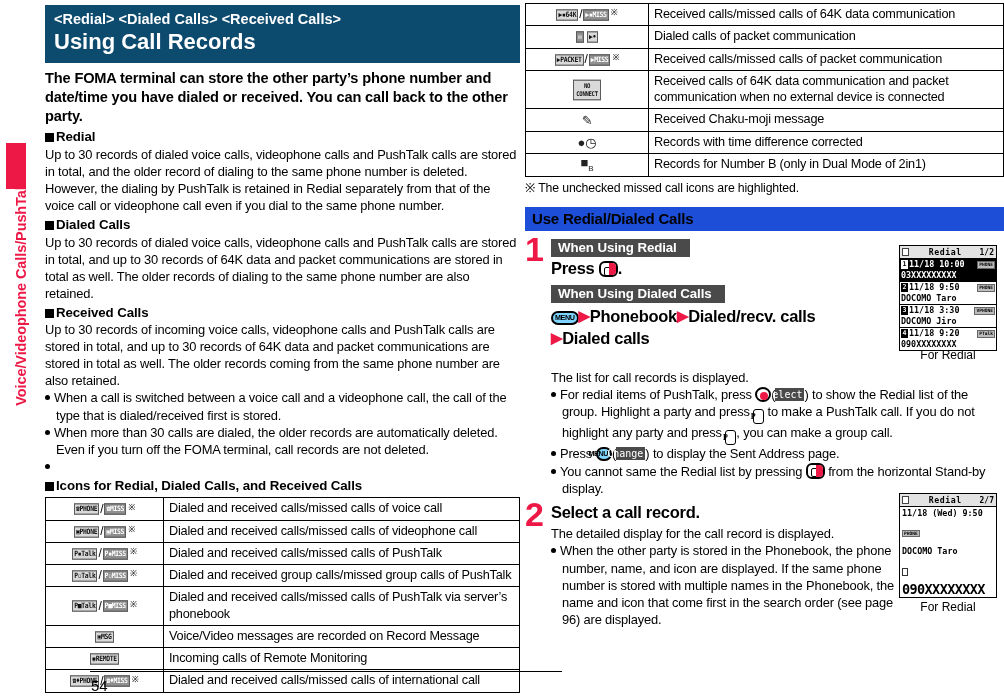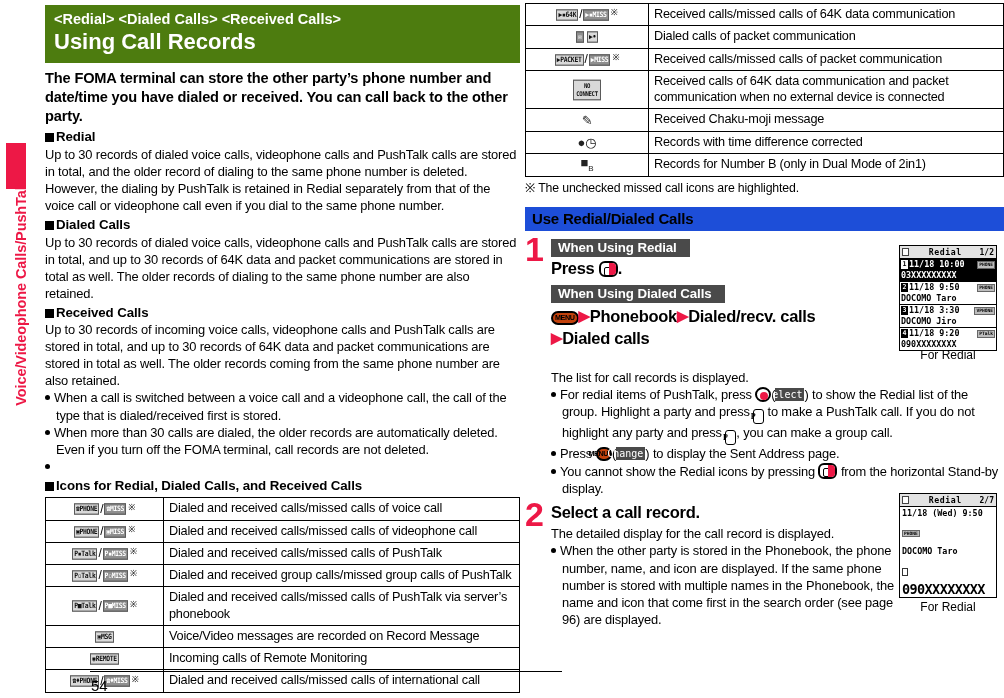--- a/index.html
+++ b/index.html
@@ -32,21 +32,21 @@
     text-align:center;
     white-space:nowrap;
   }
 
   
   #col-left { position:absolute; left:45px; top:0; width:475px; height:698px; }
   #col-right { position:absolute; left:525px; top:0; width:479px; height:698px; }
 
   
   #banner {
-    background:#4d7c0f; color:#fff;
+    background:#0c4a6e; color:#fff;
     padding:5px 9px 7px 9px;
     margin-top:5px;
   }
   #banner .kicker { font-size:14.5px; font-weight:bold; line-height:1.25; }
   #banner .title  { font-size:22px; font-weight:bold; line-height:1.22; margin-top:1px; }
 
   
   .intro {
     font-size:14.6px; font-weight:bold; line-height:1.31;
     margin-top:6px; letter-spacing:-0.15px;
@@ -152,21 +152,21 @@
   }
   .steptitle { font-size:16.5px; font-weight:bold; letter-spacing:-0.3px; line-height:1.2; }
   .stepline  { font-size:16.5px; font-weight:bold; letter-spacing:-0.3px; line-height:1.25; margin-top:1px; }
   .arrow { color:#ED1846; font-size:15px; vertical-align:1px; }
 
   
   .key-menu {
     display:inline-block; border:2px solid #000; border-radius:7px;
     font-size:7.2px; font-weight:bold; letter-spacing:-0.4px;
     padding:0px 2px; line-height:10px; vertical-align:2px;
-    background:#c2410c;
+    background:#7dd3fc;
   }
   .key-oval {
     display:inline-block; border:2.2px solid #000; border-radius:6px;
     width:19px; height:16px; vertical-align:-3px; position:relative;
     background:#fff; overflow:hidden;
   }
   .key-oval::after{
     content:""; position:absolute; right:0; top:0; bottom:0; width:7px;
     background:#ED1846;
   }
@@ -430,21 +430,21 @@
         <span class="key-p">P</span> <span>to make a PushTalk call. If you do not highlight any party and press</span>
         <span class="key-p">P</span><span>, you can make a group call.</span>
       </div>
 
       <div class="bul">
         <span class="dot"></span><span>Press</span>
         <span class="key-menu">MENU</span>(<span class="softlabel">Change</span><span>) to display the Sent Address page.</span>
       </div>
 
       <div class="bul">
-        <span class="dot"></span><span>You cannot show the Redial icons by pressing</span>
+        <span class="dot"></span><span>You cannot same the Redial list by pressing</span>
         <span class="key-oval"></span> <span>from the horizontal Stand-by display.</span>
       </div>
     </div>
   </div>
 
   <div class="step" style="margin-top:6px;">
     <div class="num">2</div>
     <div class="body">
       <div class="steptitle">Select a call record.</div>
       <div class="para" style="margin-top:3px; width:345px;">The detailed display for the call record is displayed.</div>

